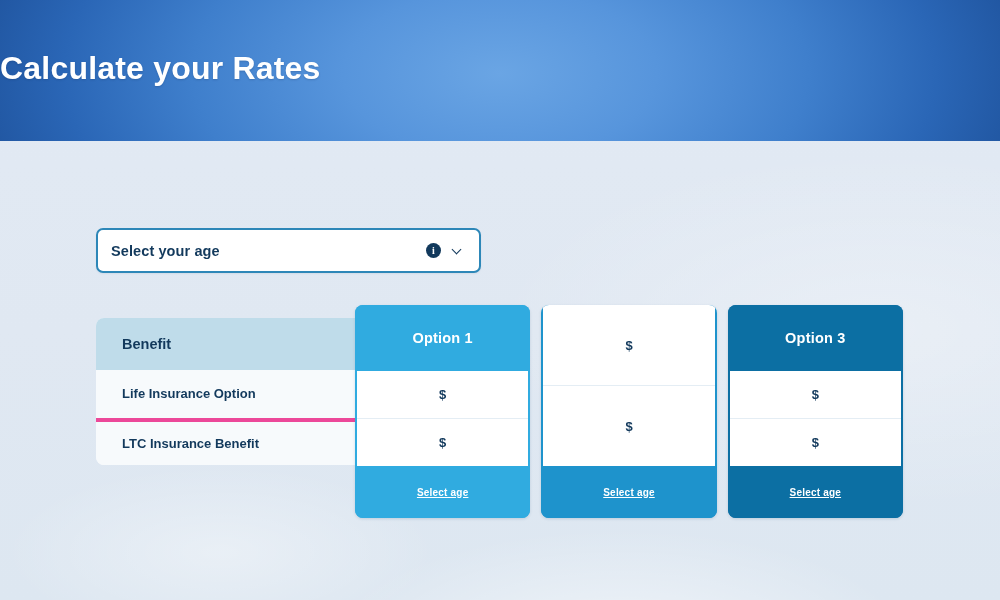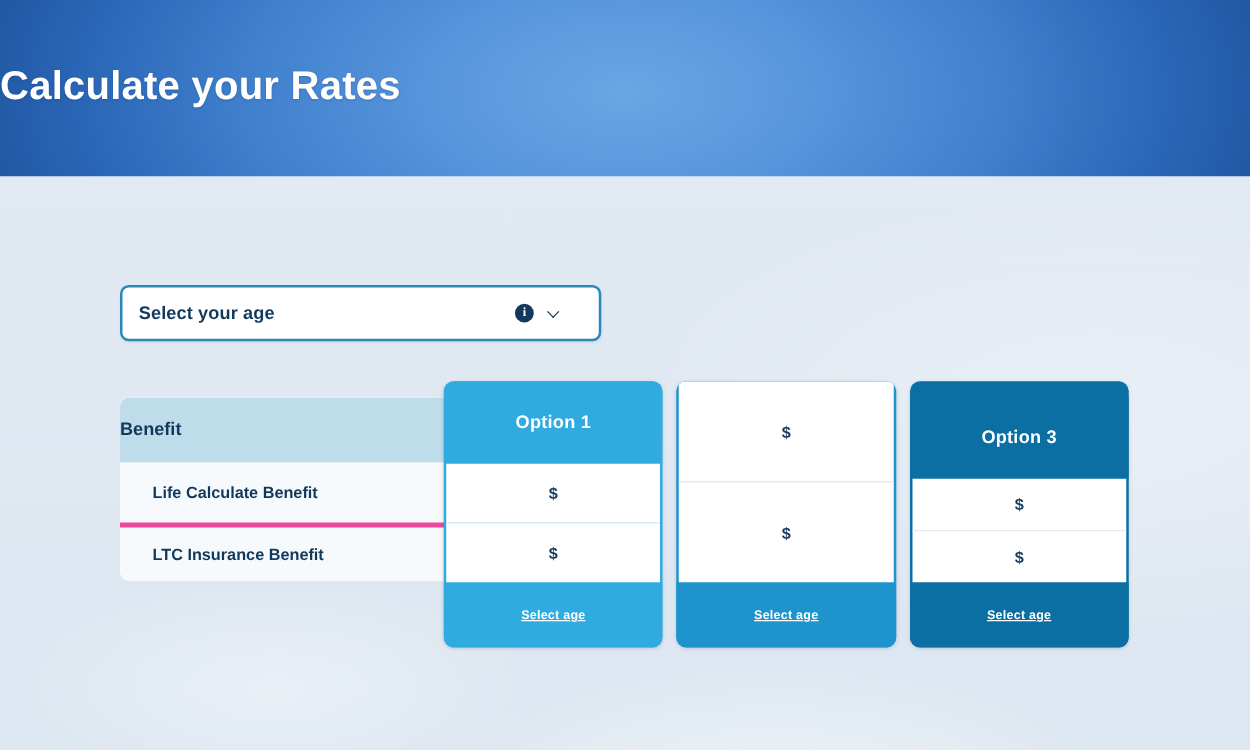--- a/index.html
+++ b/index.html
@@ -57,21 +57,21 @@
     position: absolute;
     left: 96px;
     top: 228px;
     width: 385px;
     height: 45px;
     background: #ffffff;
     border: 2px solid #2d87b8;
     border-radius: 7px;
     display: flex;
     align-items: center;
-    padding: 0 28px 0 13px;
+    padding: 0 14px 0 13px;
     cursor: pointer;
     box-shadow: 0 1px 2px rgba(30,70,120,0.07);
   }
 
   #age-dropdown-label {
     flex: 1;
     font-size: 14.5px;
     font-weight: bold;
     color: #12395c;
     letter-spacing: 0.1px;
@@ -123,20 +123,21 @@
     border-radius: 8px 0 0 8px;
     overflow: hidden;
     background: #f6f9fc;
   }
 
   #benefit-head {
     height: 52px;
     background: #bfdcea;
     display: flex;
     align-items: center;
+    padding-left: 26px;
   }
   #benefit-head-label {
     font-size: 14.5px;
     font-weight: bold;
     color: #12395c;
   }
 
   .benefit-row {
     height: 47.5px;
     display: flex;
@@ -233,21 +234,21 @@
     <span id="age-dropdown-label">Select your age</span>
     <span class="info-icon">i</span>
     <span class="chevron-icon"></span>
   </div>
 
   <div id="benefit-table">
     <div id="benefit-head" style="background: rgb(191, 220, 234);">
       <span id="benefit-head-label">Benefit</span>
     </div>
     <div class="benefit-row">
-      <span class="benefit-row-label">Life Calculate Benefit</span>
+      <span class="benefit-row-label">Life Insurance Option</span>
     </div>
     <div class="benefit-row">
       <span class="benefit-row-label">LTC Insurance Benefit</span>
     </div>
   </div>
 
   <div id="option-cards">
 
     <div class="option-card" id="option-card-1" style="background: rgb(48, 171, 224);">
       <div class="option-card-head" id="option-head-1" style="background: rgb(48, 171, 224);">Option 1</div>
@@ -260,21 +261,21 @@
 
     <div class="option-card" id="option-card-2" style="background: rgb(30, 147, 204);">
       <div class="option-cells">
         <div class="option-cell">$</div>
         <div class="option-cell">$</div>
       </div>
       <div class="option-card-button" id="option-btn-2" style="background: rgb(30, 147, 204);">Select age</div>
     </div>
 
     <div class="option-card" id="option-card-3" style="background: rgb(12, 111, 163);">
-      <div class="option-card-head" id="option-head-3" style="background: rgb(12, 111, 163); margin-top: 12px;">Option 3</div>
+      <div class="option-card-head" id="option-head-3" style="background: rgb(12, 111, 163);">Option 3</div>
       <div class="option-cells">
         <div class="option-cell">$</div>
         <div class="option-cell">$</div>
       </div>
       <div class="option-card-button" id="option-btn-3" style="background: rgb(12, 111, 163);">Select age</div>
     </div>
 
   </div>
 </div>
 

